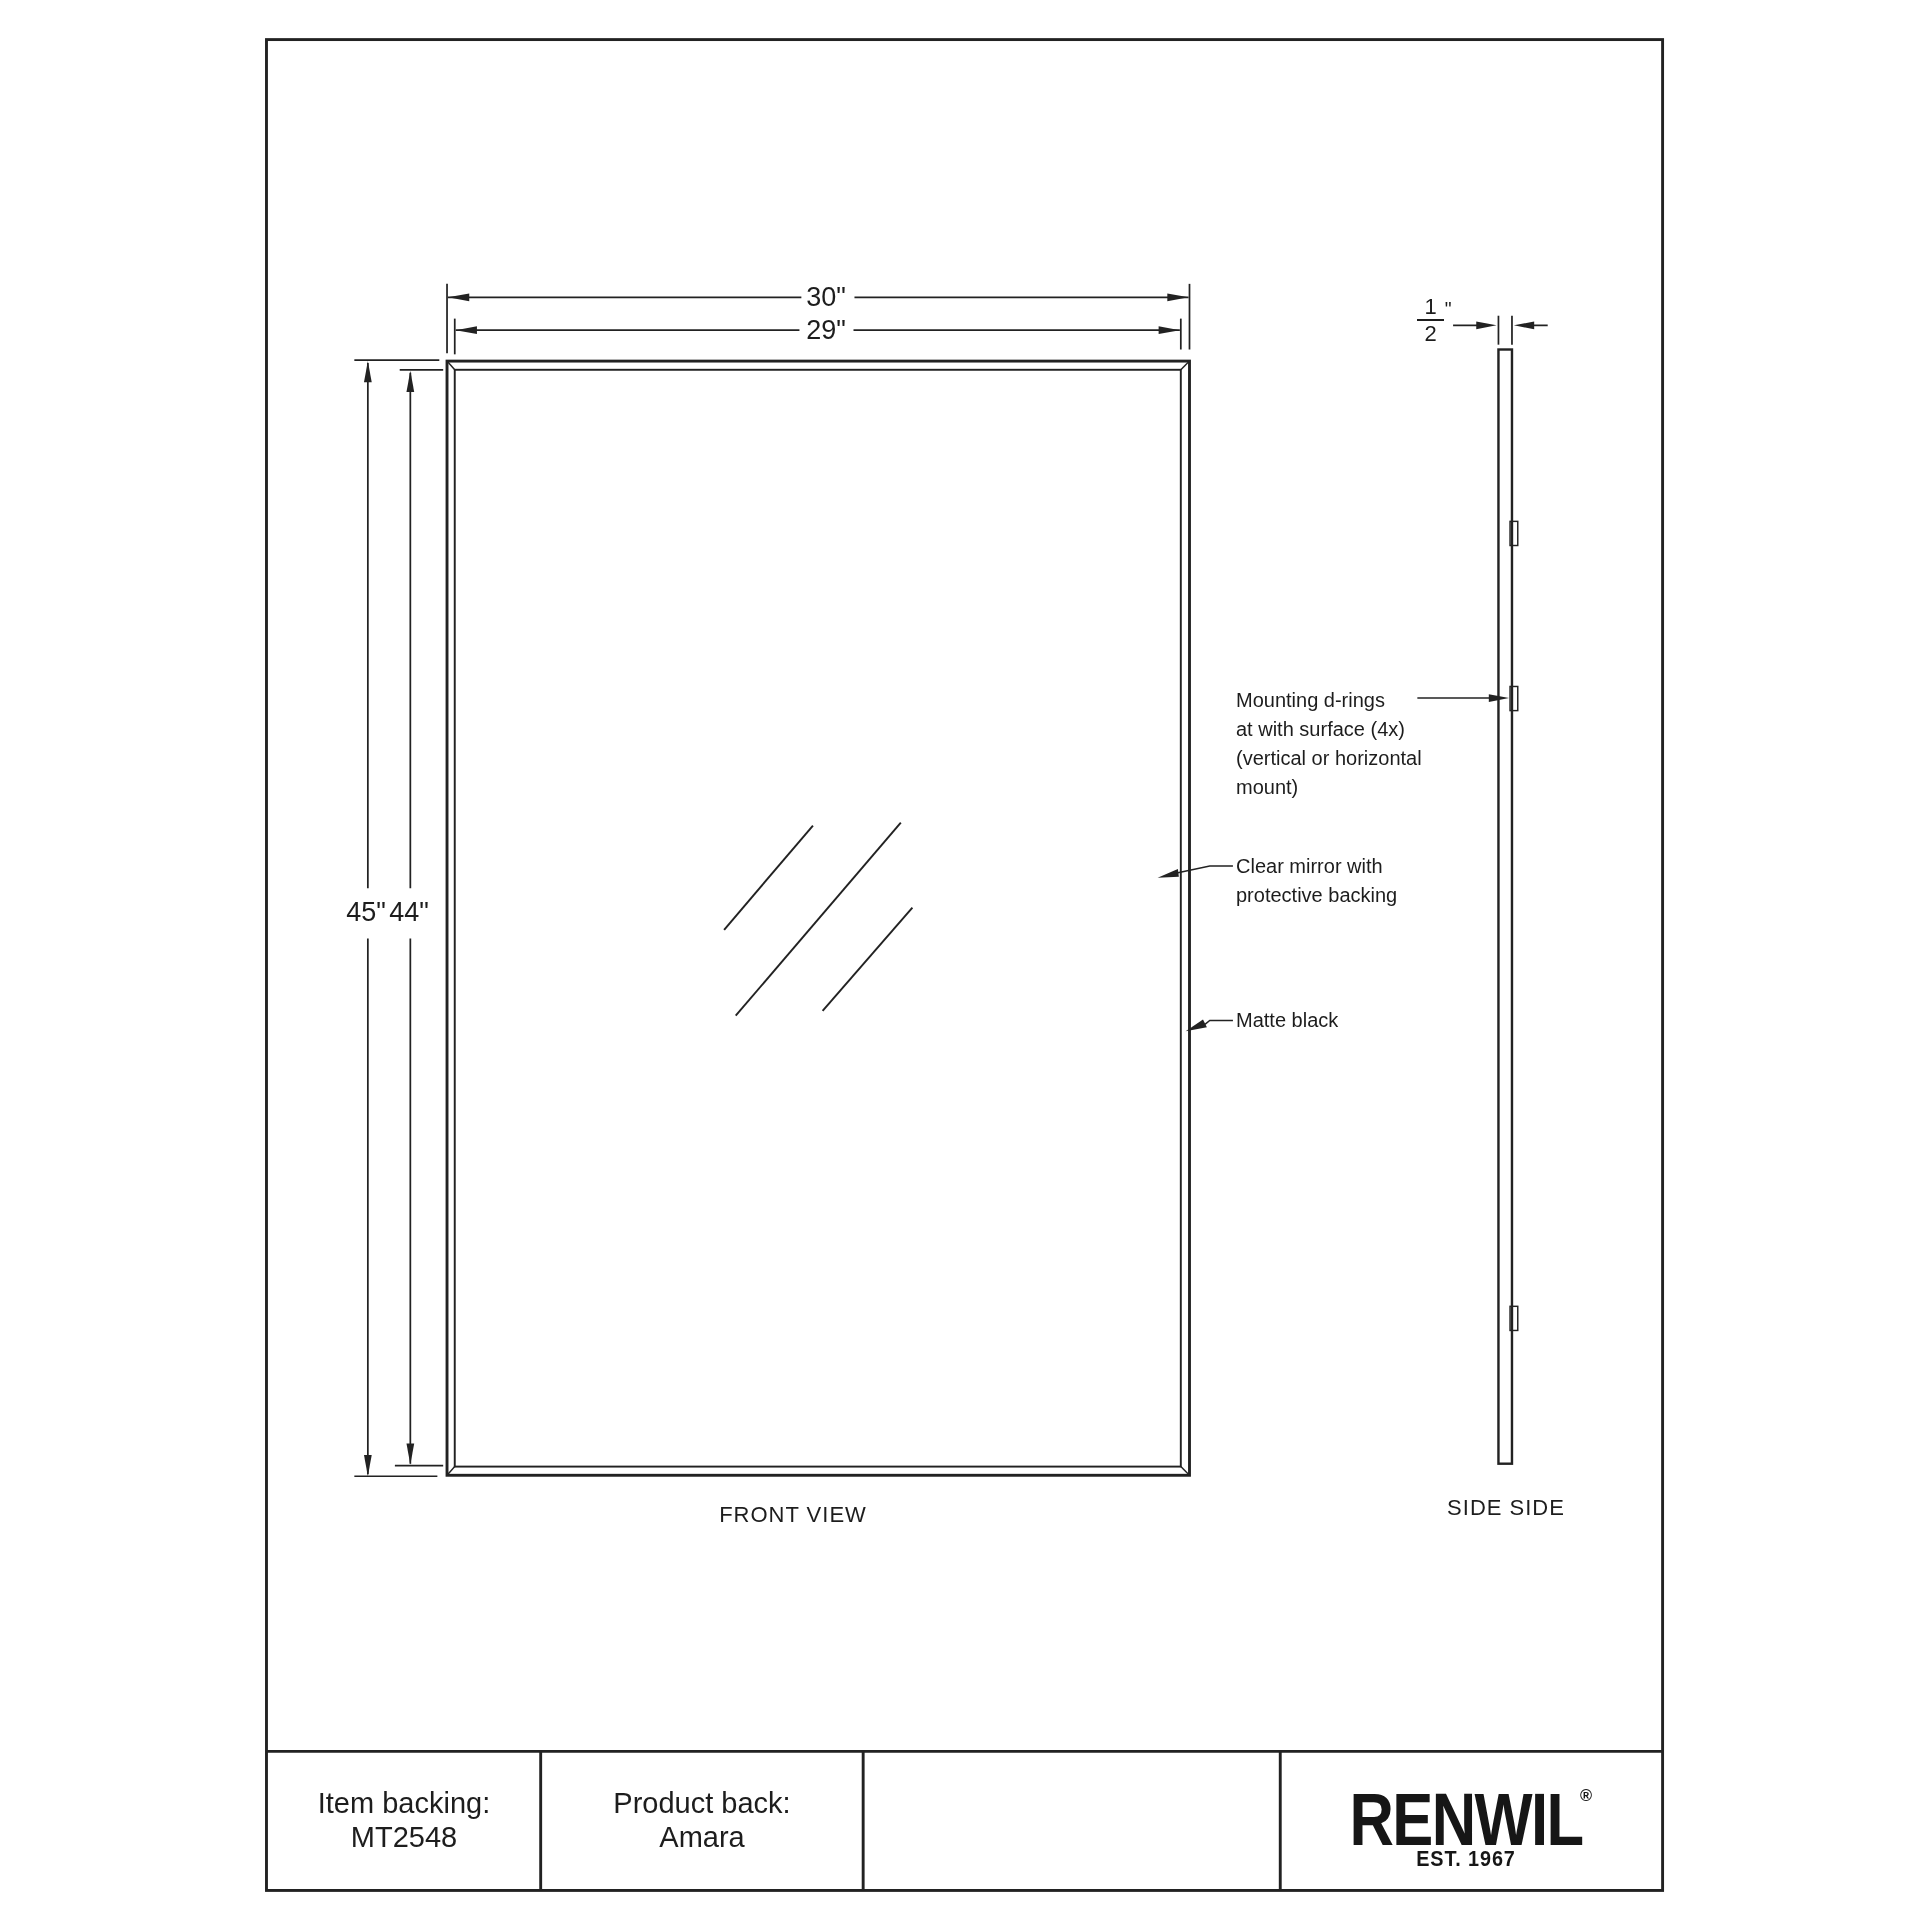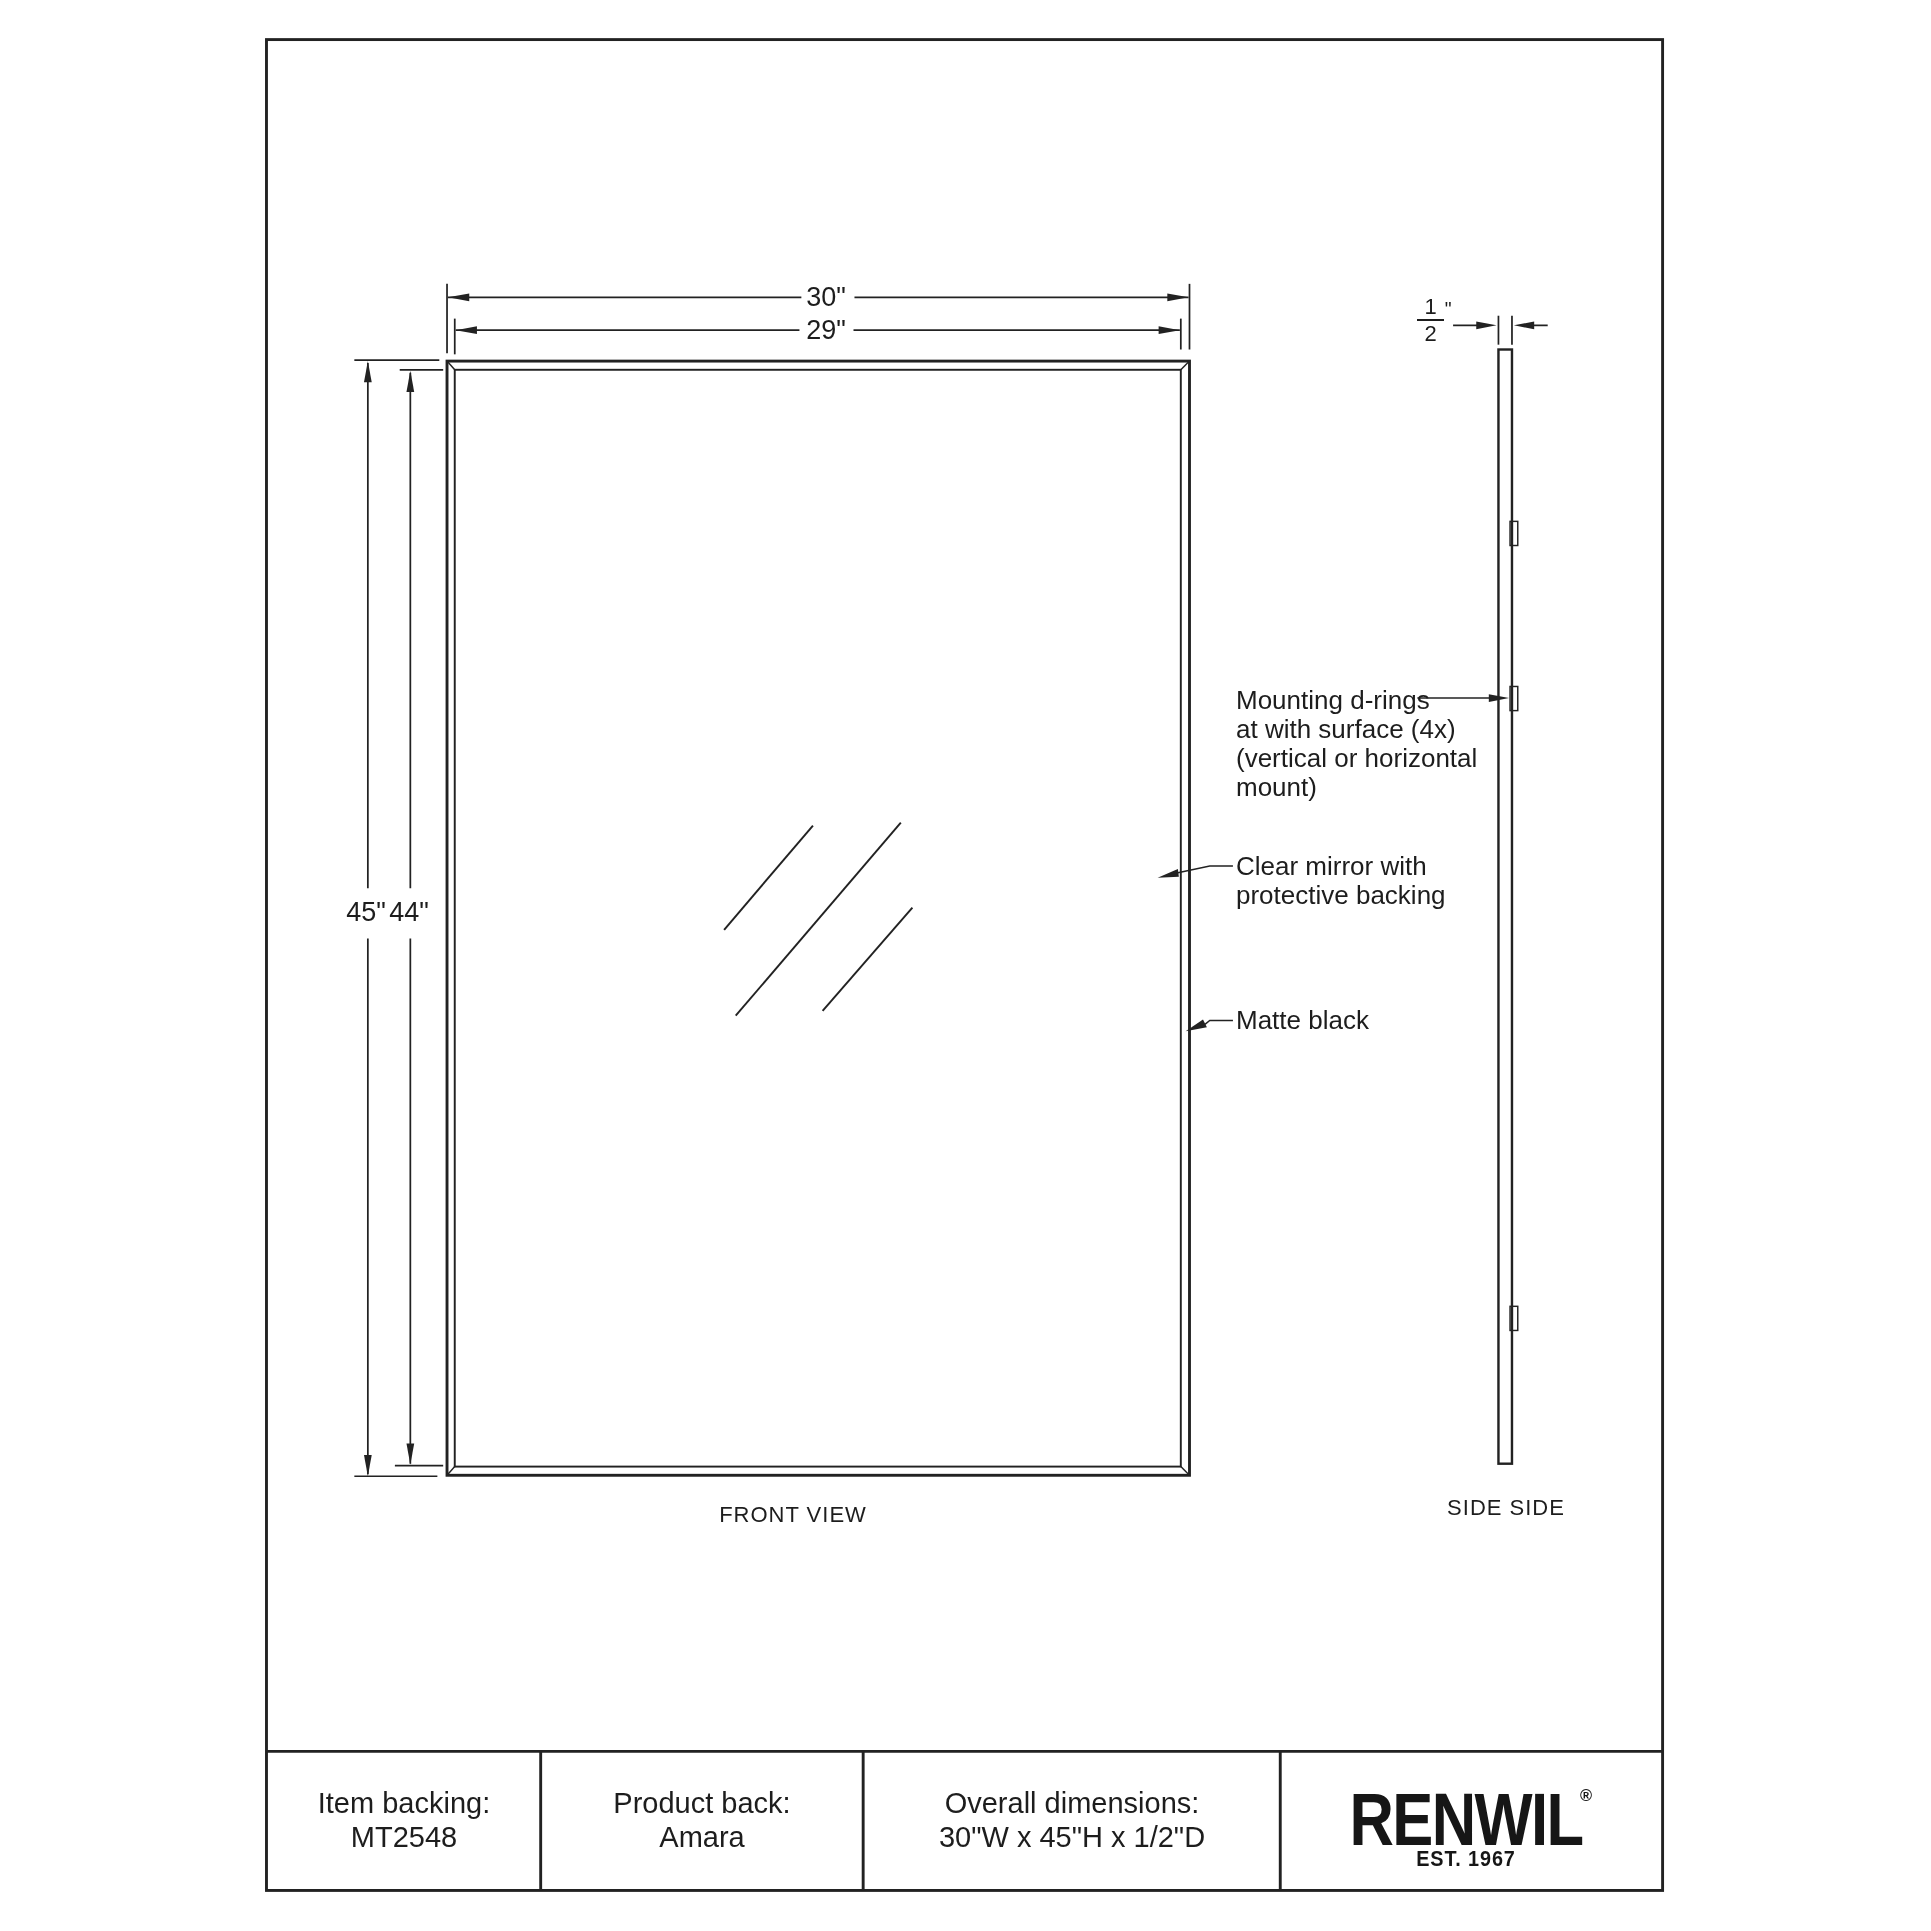--- a/index.html
+++ b/index.html
@@ -1,21 +1,21 @@
 <!DOCTYPE html>
 <html><head>
 <meta charset="utf-8">
 <style>
   html,body{margin:0;padding:0;background:#ffffff;}
   #canvas{position:relative;width:1931px;height:1931px;background:#ffffff;overflow:hidden;
           font-family:"Liberation Sans", sans-serif;color:#1d1d1d;}
   #linework{position:absolute;left:0;top:0;width:1931px;height:1931px;}
   .txt{position:absolute;white-space:nowrap;color:#1d1d1d;}
   .dim{font-size:27px;line-height:27px;transform:translateX(-50%);}
-  .ann{font-size:26px;line-height:29px;}
+  .ann{font-size:20px;line-height:29px;}
   .ann span{display:block;}
   .viewlabel{font-size:22px;line-height:27px;letter-spacing:1px;transform:translateX(-50%);}
   .cell{font-size:29px;line-height:34px;text-align:center;transform:translateX(-50%);}
   .cell span{display:block;}
   
   .fraction{position:absolute;left:1417px;top:295px;width:27px;text-align:center;
             font-size:22px;line-height:23px;}
   .fraction .num{display:block;border-bottom:2.9px solid #1d1d1d;padding-bottom:1px;}
   .fraction .den{display:block;padding-top:1px;}
   .fraction .unit{position:absolute;right:-7.7px;top:2.9px;font-size:19.3px;}
@@ -148,23 +148,19 @@
   <div class="txt viewlabel" style="left:1506px;top:1494px;">SIDE SIDE</div>
 
   <div class="txt cell" style="left:404px;top:1786px;">
     <span>Item backing:</span>
     <span>MT2548</span>
   </div>
   <div class="txt cell" style="left:702px;top:1786px;">
     <span>Product back:</span>
     <span>Amara</span>
   </div>
-  <div class="txt cell" style="left:1072px;top:1786px;">
-    <span>Overall dimensions:</span>
-    <span>30"W x 45"H x 1/2"D</span>
-  </div>
 
   <div class="brand">RENWIL</div>
   <div class="brand-reg">®</div>
   <div class="brand-est">EST. 1967</div>
 
 </div>
 
 
 </body></html>

